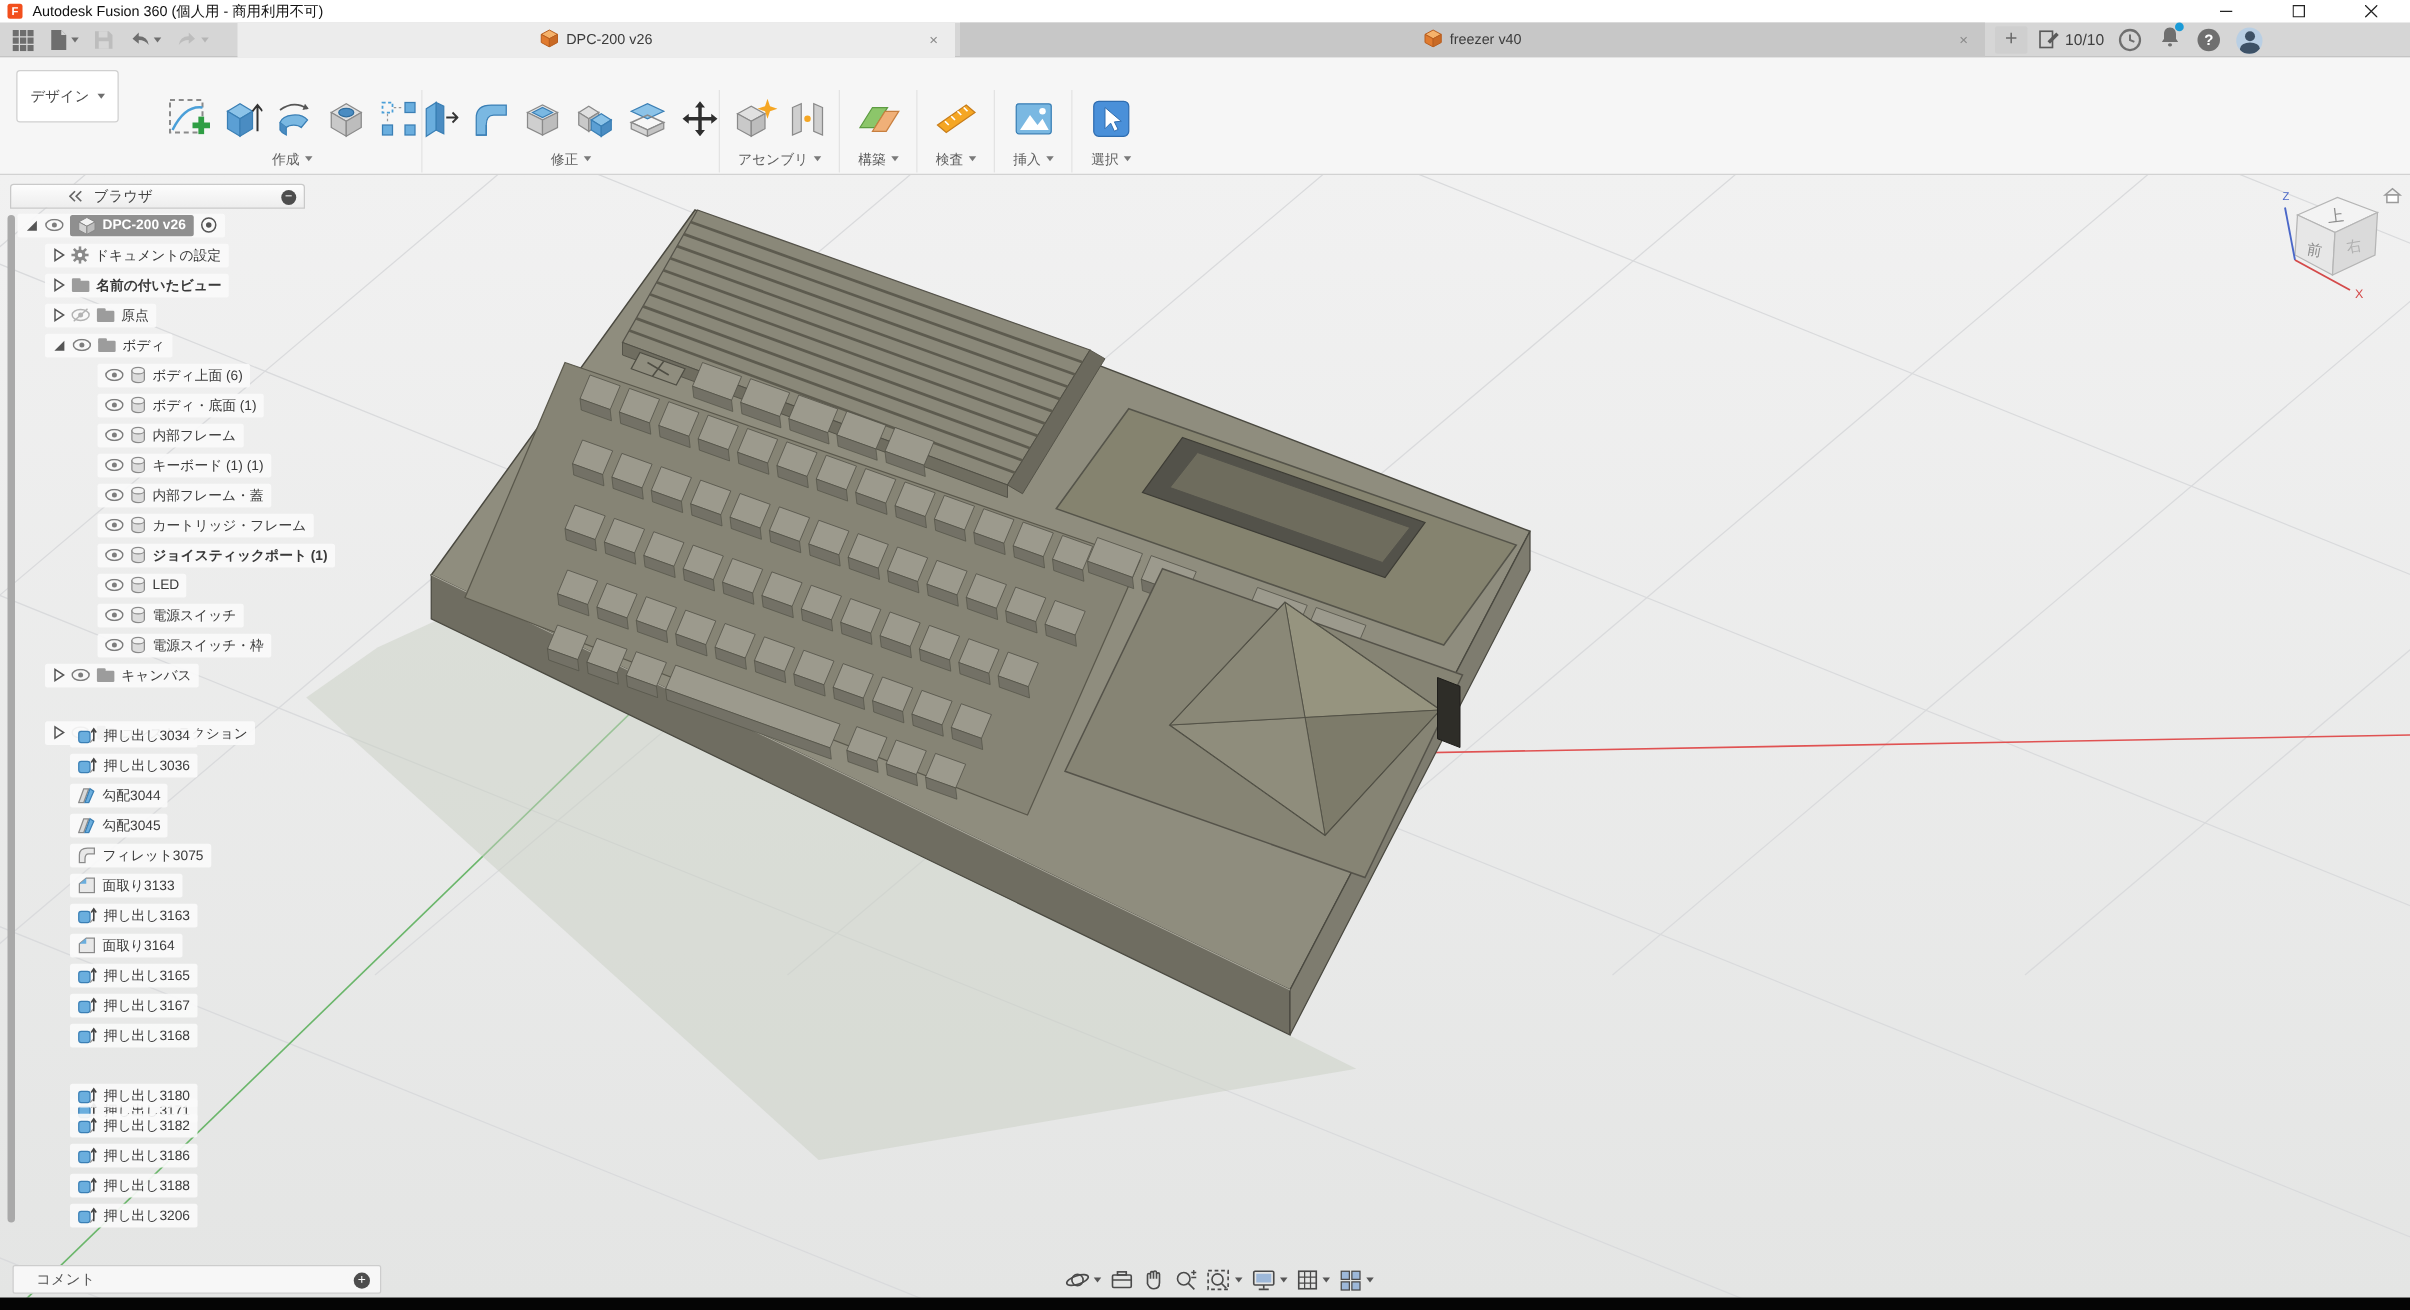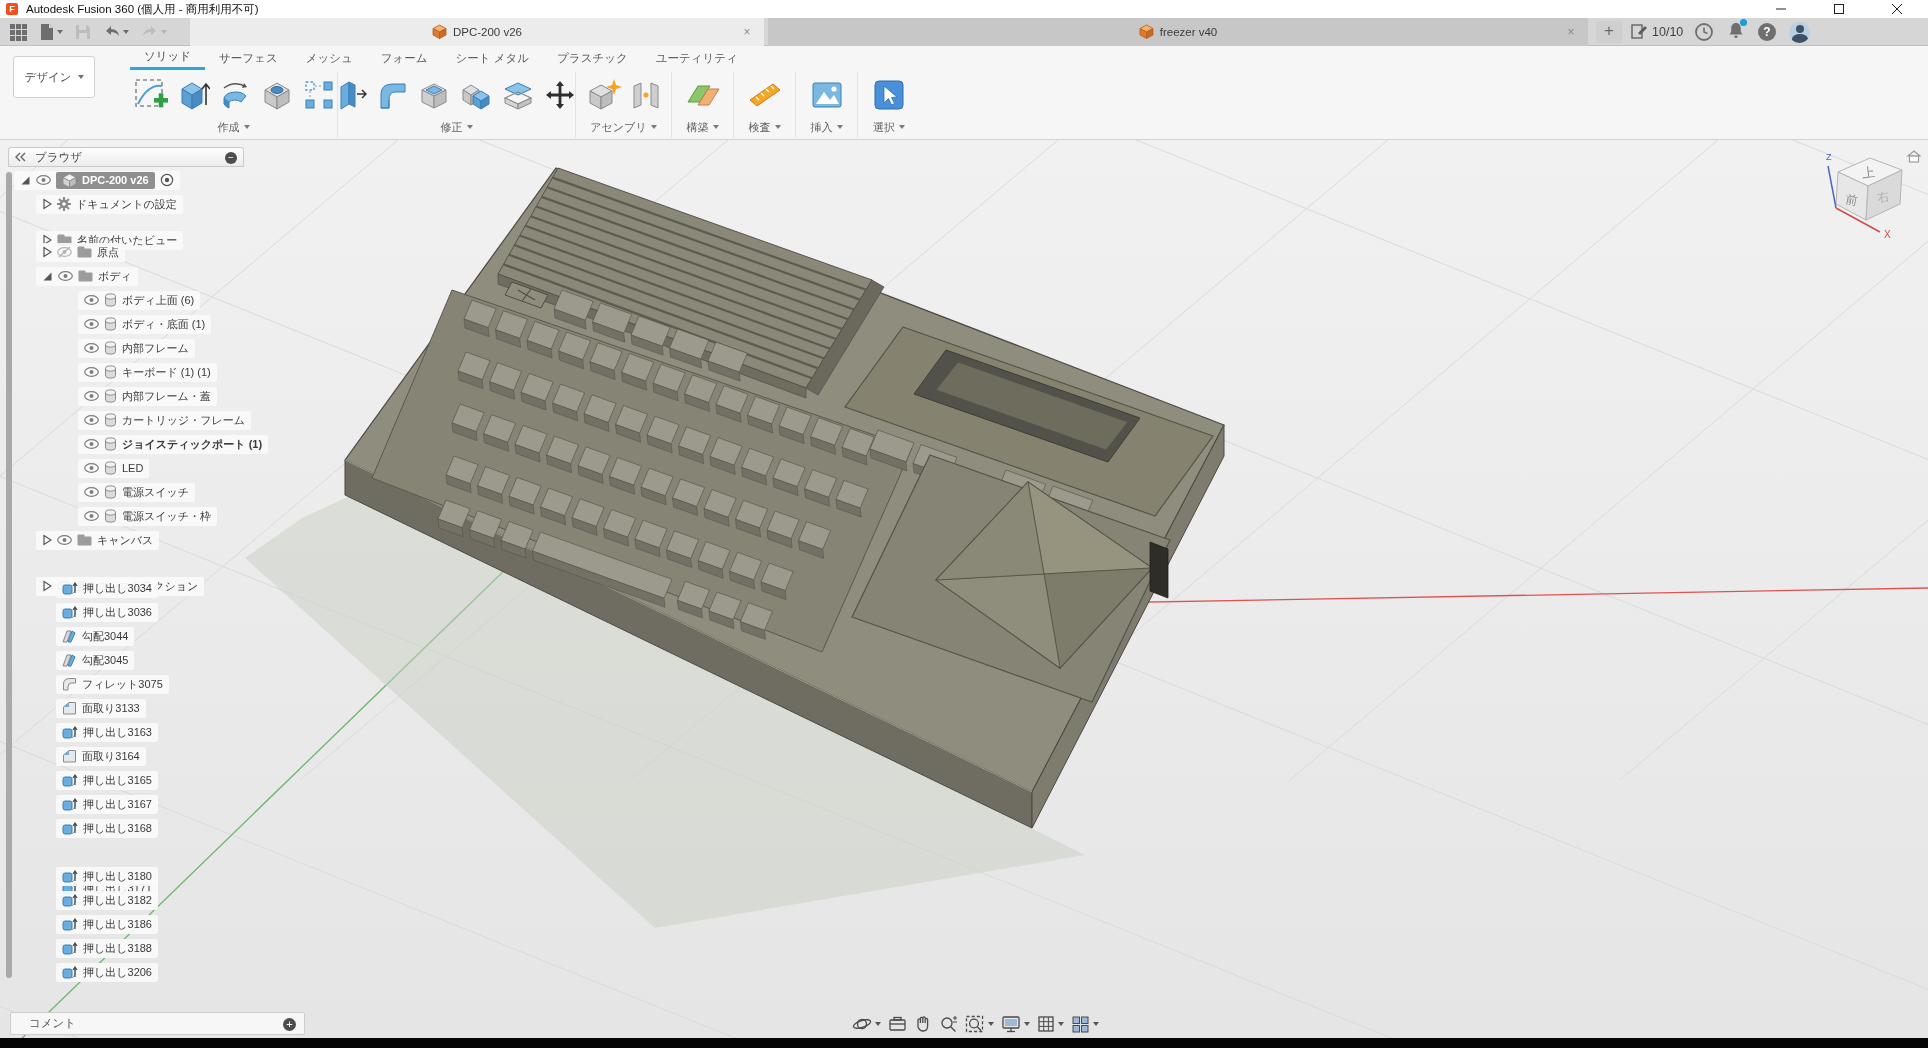--- a/index.html
+++ b/index.html
@@ -50,21 +50,21 @@
 
   
   #viewport { position:absolute; left:0; top:140px; width:1928px; height:898px; background:linear-gradient(#f1f1f1,#e4e5e4); }
   #scene { position:absolute; left:0; top:0; }
 
   
   #viewcube { position:absolute; left:1822px; top:146px; width:104px; height:116px; }
 
   
   #browser { position:absolute; left:8px; top:147px; width:236px; }
-  #browser-header { height:20px; background:linear-gradient(#fdfdfd,#ededed); border:1px solid #c9c9c9; border-radius:3px 3px 0 0; display:flex; align-items:center; font-size:11.5px; color:#444; position:relative; }
+  #browser-header { height:20px; background:linear-gradient(#fdfdfd,#ededed); border:1px solid #c9c9c9; border-radius:3px 3px 0 0; display:flex; align-items:center; font-size:11.5px; color:#444; position:relative;padding-left:40px; }
   #browser-title { margin-left:8px; }
   #browser-minus { position:absolute; right:6px; top:4px; width:12px; height:12px; border-radius:50%; background:#4d4d4d; color:#fff; font-size:10px; line-height:11px; text-align:center; }
   #browser-rows { position:absolute; left:0; top:21px; width:400px; }
   .trow { position:absolute; left:0; height:20px; display:flex; align-items:center; }
   .pill { display:flex; align-items:center; gap:5px; background:rgba(250,250,250,0.92); border-radius:2px; padding:1px 6px; height:19px; font-size:11px; color:#3a3a3a; white-space:nowrap; }
   .selpill { display:flex; align-items:center; gap:5px; background:#8f8f8f; border-radius:2px; padding:1px 6px; height:17px; color:#fff; font-weight:bold; }
   #browser-scroll { position:absolute; left:6px; top:172px; width:6px; height:806px; background:#a9a9a9; border-radius:3px; }
 
   
   #commentbar { position:absolute; left:10px; top:1012px; width:295px; height:23px; background:#f7f7f7; border:1px solid #cdcdcd; border-radius:2px; display:flex; align-items:center; font-size:11.5px; color:#555; }
@@ -195,29 +195,20 @@
           <div class="torso"></div>
         </div>
   </div>
 </div>
 
 <div id="ribbon">
   <div id="design-box">
     <span>デザイン</span>
         <span class="caret"></span>
   </div>
-  <div id="ribbon-tabs">
-        <div class="rtab active">ソリッド</div>
-        <div class="rtab">サーフェス</div>
-        <div class="rtab">メッシュ</div>
-        <div class="rtab">フォーム</div>
-        <div class="rtab">シート メタル</div>
-        <div class="rtab">プラスチック</div>
-        <div class="rtab">ユーティリティ</div>
-      </div>
   <div id="rgroups">
 
     <div class="rgroup" style="width:208px">
       <div class="ricons">
         <svg width="38" height="38">
           <rect x="4" y="4" width="26" height="26" fill="none" stroke="#8a8a8a" stroke-width="1.6" stroke-dasharray="4,3"></rect>
           <path d="M6,28 Q16,8 30,10" fill="none" stroke="#4a9fd8" stroke-width="2"></path>
           <rect x="22" y="22" width="14" height="4.6" fill="#2f9e44"></rect>
               <rect x="26.7" y="17.3" width="4.6" height="14" fill="#2f9e44"></rect>
         </svg>
@@ -643,21 +634,21 @@
                 <rect x="6" y="0" width="2" height="3.2" fill="#8a8a8a" transform="rotate(135 7 7)"></rect>
                 <rect x="6" y="0" width="2" height="3.2" fill="#8a8a8a" transform="rotate(180 7 7)"></rect>
                 <rect x="6" y="0" width="2" height="3.2" fill="#8a8a8a" transform="rotate(225 7 7)"></rect>
                 <rect x="6" y="0" width="2" height="3.2" fill="#8a8a8a" transform="rotate(270 7 7)"></rect>
                 <rect x="6" y="0" width="2" height="3.2" fill="#8a8a8a" transform="rotate(315 7 7)"></rect>
               </svg>
             </span>
             <span>ドキュメントの設定</span>
           </span>
         </div>
-        <div class="trow" style="top: 62px;">
+        <div class="trow" style="top: 50px; font-weight: bold;">
           <span style="width:28px;flex:none"></span>
           <span class="pill">
             <span style="display:flex">
               <svg width="10" height="12" style="flex:none">
                 <polygon points="2,1.5 9,6 2,10.5" fill="none" stroke="#555" stroke-width="1.2"></polygon>
               </svg>
             </span>
             <span style="display:flex">
               <svg width="15" height="12" style="flex:none">
                 <rect x="0.5" y="0.5" width="7" height="4" rx="1" fill="#9c9c9c"></rect>

